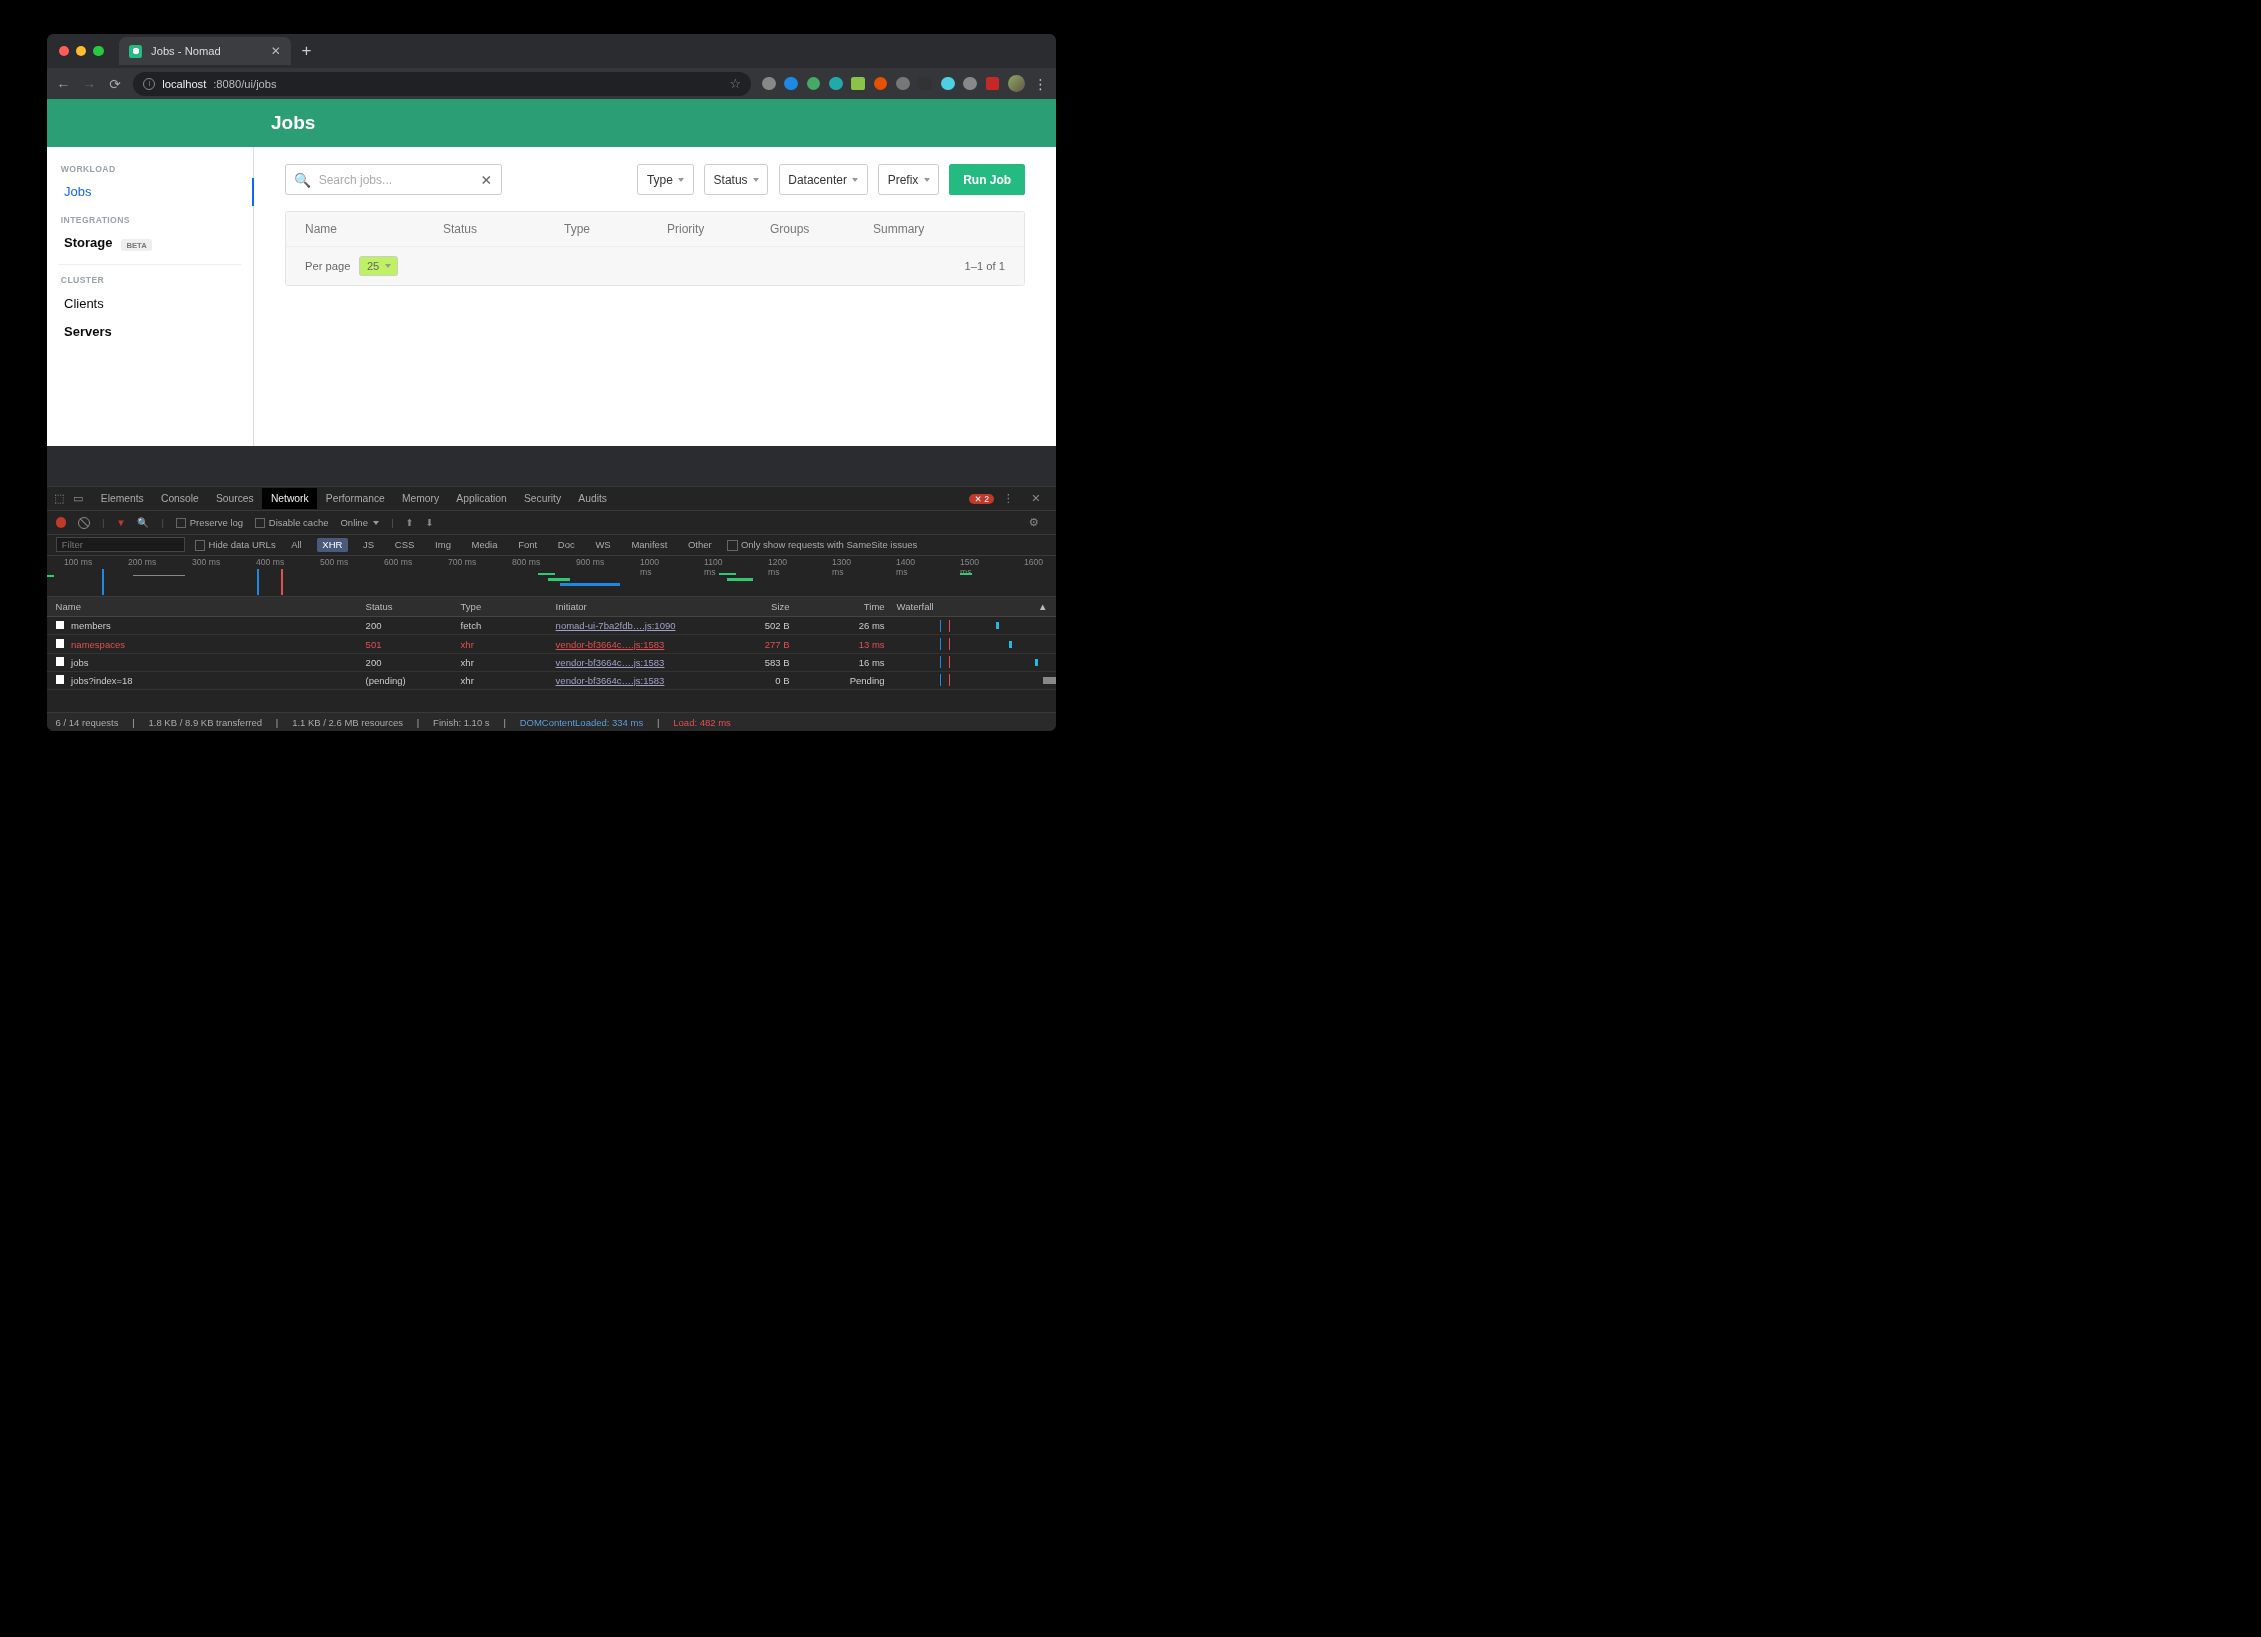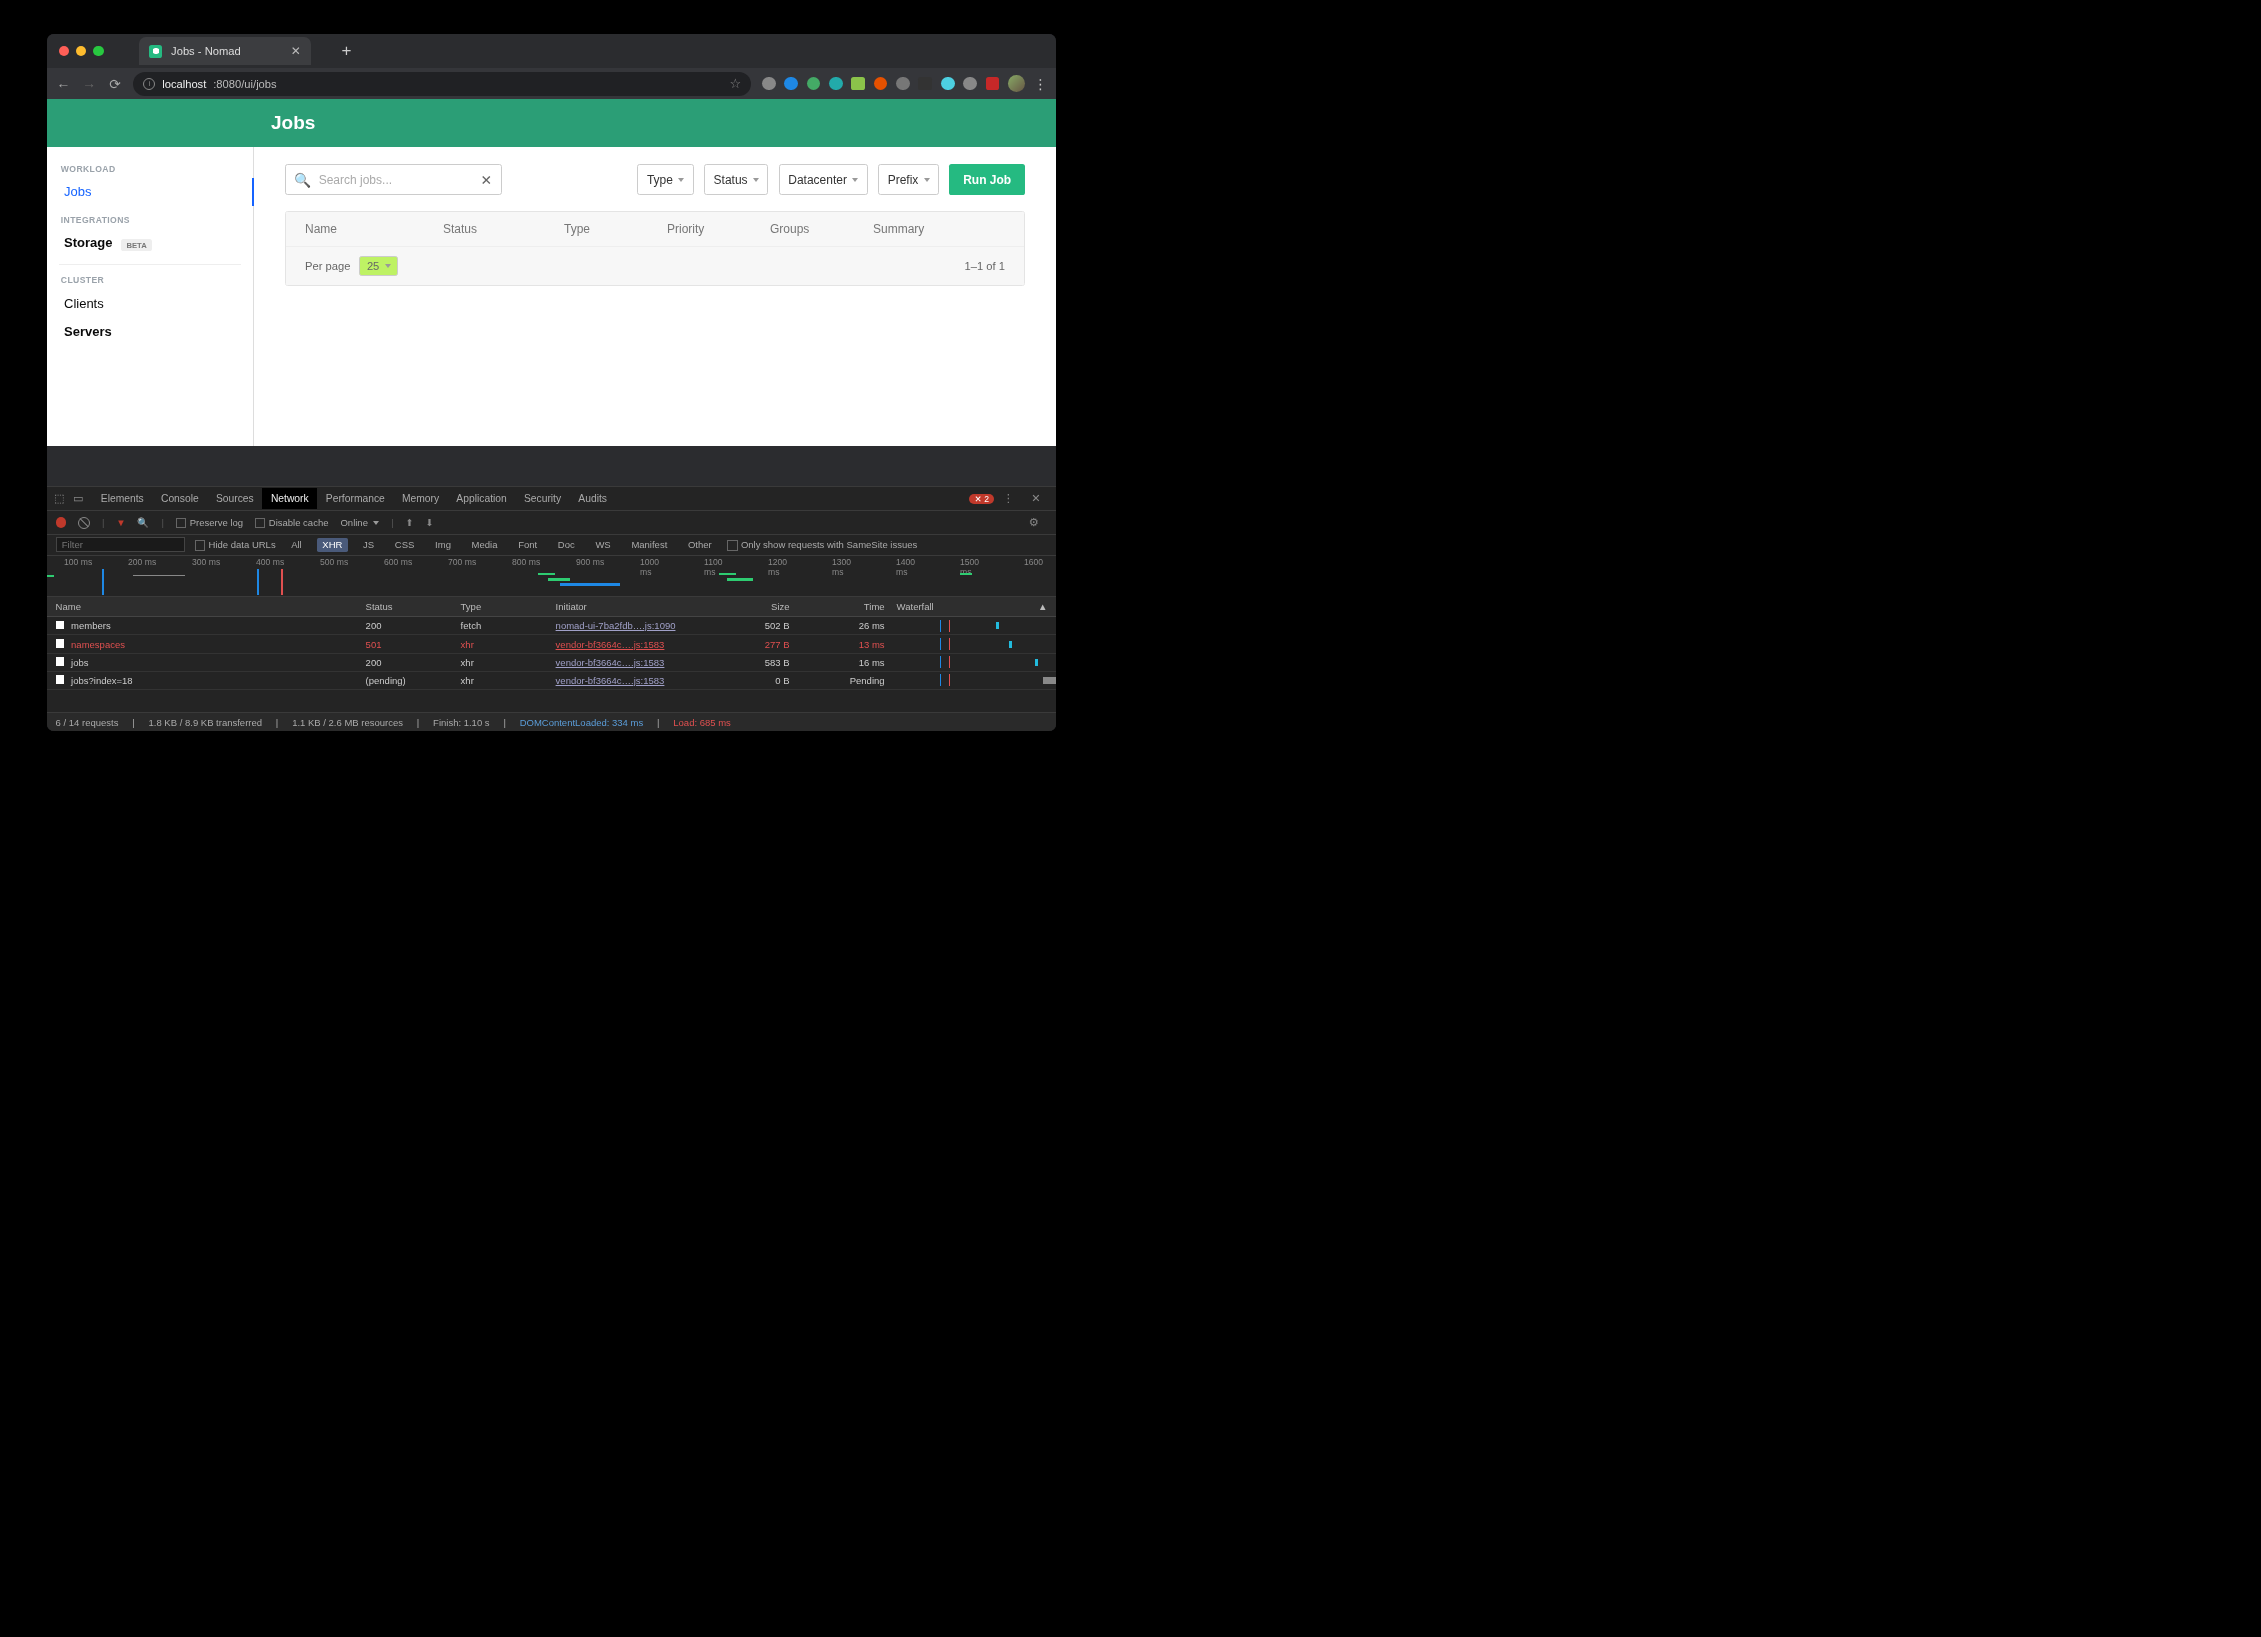--- a/index.html
+++ b/index.html
@@ -1,21 +1,21 @@
 <!DOCTYPE html>
 <html style="font-size:13.8px"><head>
 <meta charset="utf-8">
 <style>
 * { margin: 0; padding: 0; box-sizing: border-box; font-family: -apple-system, BlinkMacSystemFont, "Segoe UI", Helvetica, Arial, sans-serif; }
 body { background: #000; width: 1102px; height: 798px; overflow: hidden; }
 
 .window { position: absolute; top: 34px; left: 47px; width: 1009px; height: 697px; background: #2b2c2f; border-radius: 6.9px; overflow: hidden; box-shadow: 0 17px 52px rgba(0,0,0,.5); }
 
 
-.titlebar { height: 34px; background: #2b2c2f; display: flex; align-items: center; padding: 0 12px; gap: 20px; }
+.titlebar { height: 34px; background: #2b2c2f; display: flex; align-items: center; padding: 0 12px; }
 .traffic { display: flex; gap: 6.9px; }
 .dot { width: 10.3px; height: 10.3px; border-radius: 50%; }
 .dot.red { background: #ff5f57; }
 .dot.yellow { background: #febc2e; }
 .dot.green { background: #28c840; }
 .tab { margin-left: 15.5px; background: #3c3d40; height: 27.6px; border-radius: 6.9px 6.9px 0 0; display: flex; align-items: center; padding: 0 10.3px; gap: 8.6px; min-width: 172px; color: #ddd; font-size: 11.2px; }
 .favicon { width: 13px; height: 13px; background: #25ba81; border-radius: 2.6px; display:flex; align-items:center; justify-content:center; }
 .favicon::after { content:""; width:6.9px; height:6.9px; background:#fff; clip-path: polygon(50% 0, 100% 25%, 100% 75%, 50% 100%, 0 75%, 0 25%); }
 .tab-close { margin-left: auto; color: #bbb; font-size: 12px; }
 .newtab { color: #ccc; font-size: 17px; margin-left: 10.3px; }
@@ -395,18 +395,18 @@
       <span>6 / 14 requests</span>
       <span>|</span>
       <span>1.8 KB / 8.9 KB transferred</span>
       <span>|</span>
       <span>1.1 KB / 2.6 MB resources</span>
       <span>|</span>
       <span>Finish: 1.10 s</span>
       <span>|</span>
       <span class="dcl">DOMContentLoaded: 334 ms</span>
       <span>|</span>
-      <span class="load">Load: 685 ms</span>
+      <span class="load">Load: 482 ms</span>
     </div>
   </div>
 
 </div>
 
 
 </body></html>

